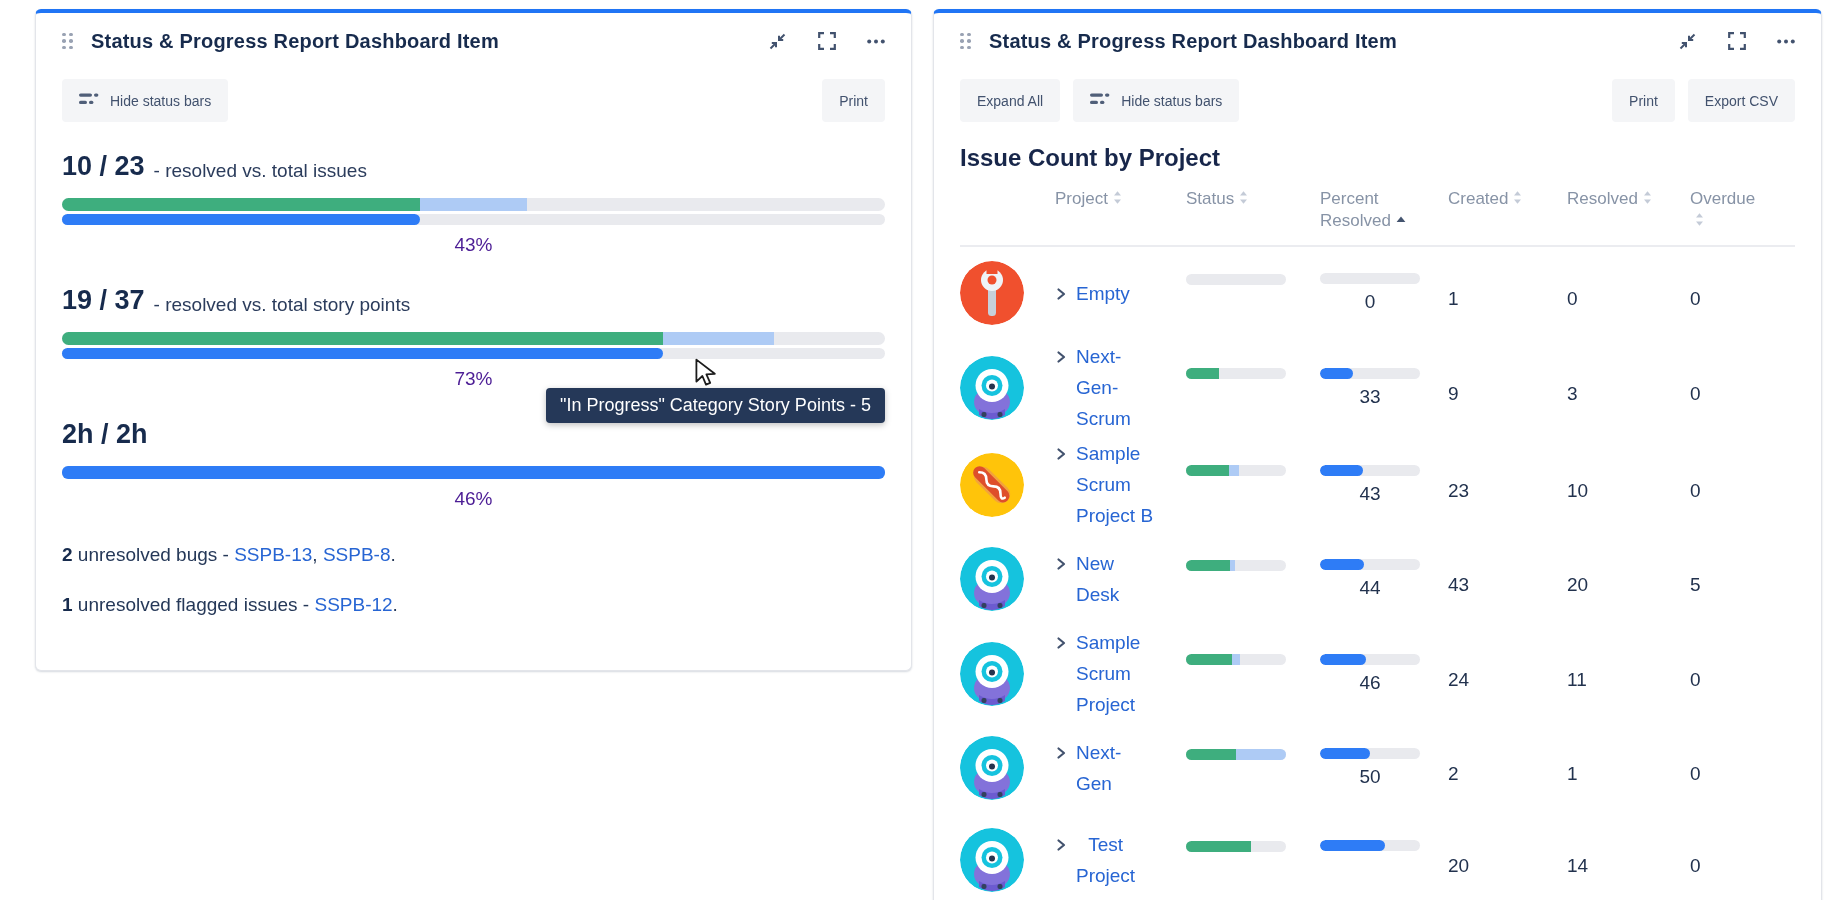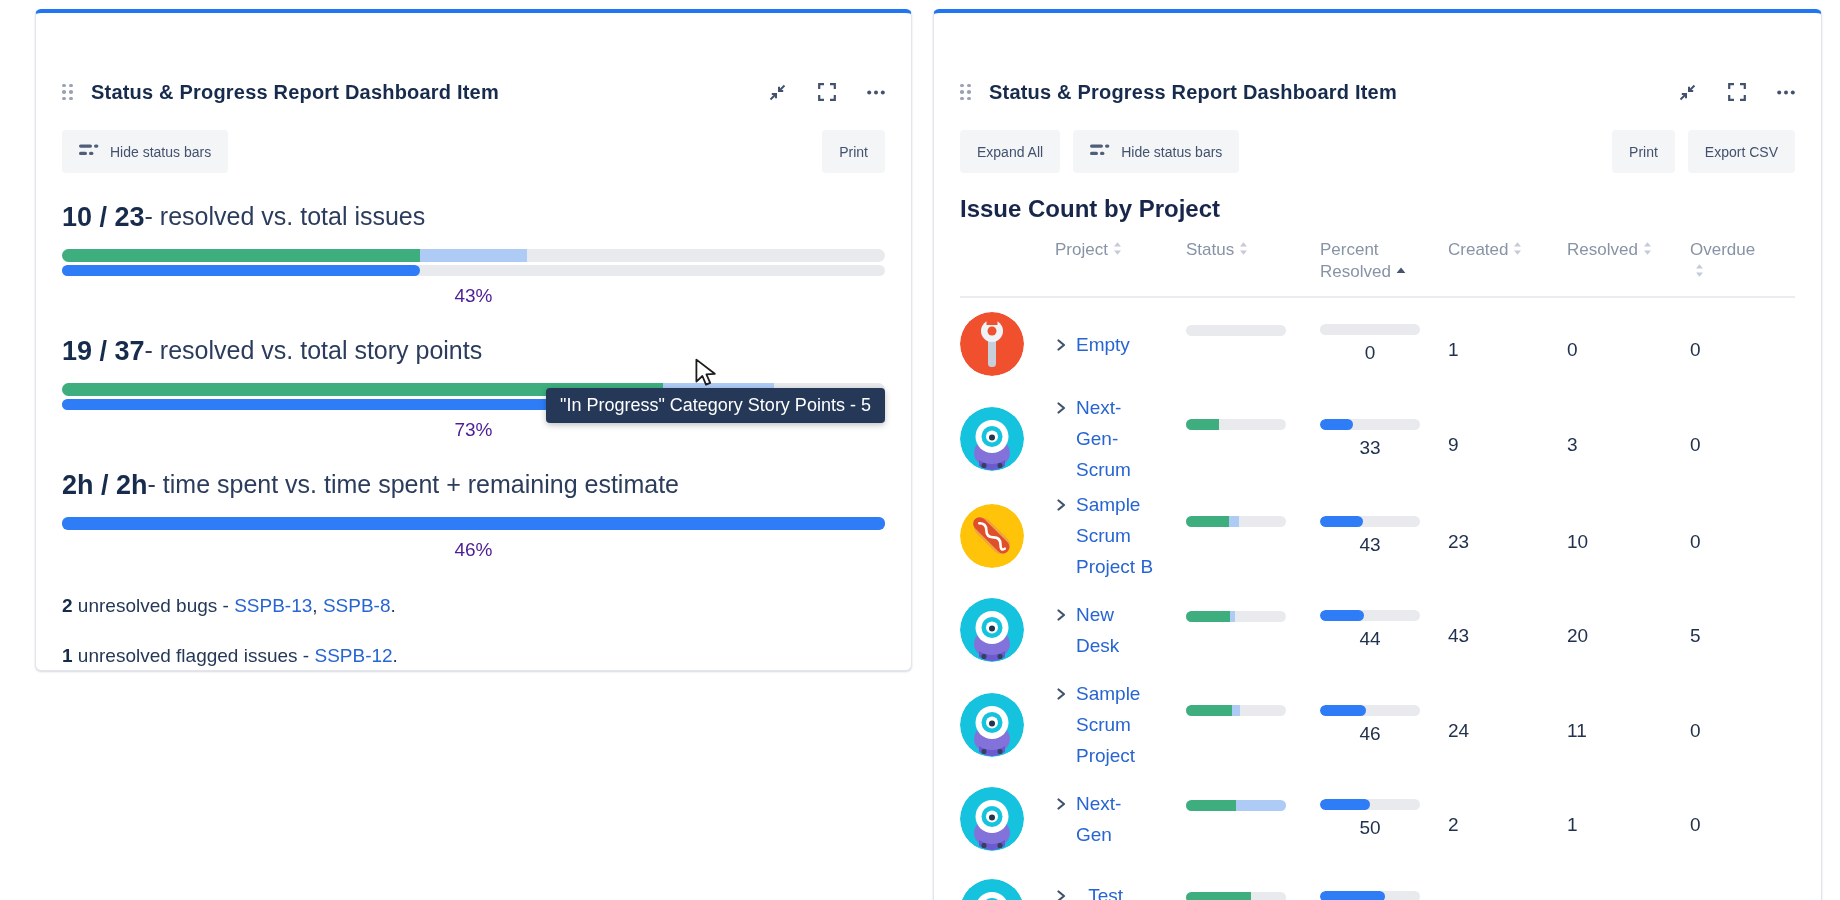--- a/index.html
+++ b/index.html
@@ -9,21 +9,21 @@
     font-family:"Liberation Sans", sans-serif;
     -webkit-font-smoothing:antialiased;
   }
   .panel{
     position:absolute;background:#fff;
     border:1px solid #E3E5EA;border-top:4px solid var(--accent,#2075F5);
     border-radius:6px;
     box-shadow:0 1px 2px rgba(23,43,77,.18);
     box-sizing:border-box;
   }
-  .panel-inner{padding:20px 26px 20px 26px;margin-top:35px;}
+  .panel-inner{padding:4px 26px 20px 26px;}
   #panel-left{left:35px;top:9px;width:877px;height:662px;}
   #panel-right{left:933px;top:9px;width:889px;height:1000px;}
 
   
   .panel-header{display:flex;align-items:center;height:48px;}
   .drag-dots{display:grid;grid-template-columns:4px 4px;grid-gap:3px;margin-right:18px;cursor:grab;}
   .drag-dots i{width:3.6px;height:3.6px;border-radius:50%;background:#99A2B3;display:block;}
   .panel-title{font-size:20px;font-weight:bold;color:var(--text,#172B4D);letter-spacing:.2px;}
   .header-icons{margin-left:auto;display:flex;align-items:center;gap:31px;}
   .icon-btn{cursor:pointer;display:inline-flex;align-items:center;justify-content:center;}
@@ -33,23 +33,23 @@
   .toolbar .spacer{flex:1;}
   .btn{
     background:var(--button-bg,#F4F5F7);color:var(--button-text,#42526E);
     border-radius:4px;height:43px;display:inline-flex;align-items:center;
     padding:0 17px;font-size:14px;cursor:pointer;white-space:nowrap;gap:11px;
   }
 
   
   #sections{margin-top:6px;}
   .section{margin-top:29px;}
-  .section-title{display:flex;align-items:flex-start;}
+  .section-title{display:flex;align-items:flex-end;gap:9px;}
   .sec-value{font-size:27px;font-weight:bold;color:var(--text,#172B4D);}
-  .sec-desc{font-size:25px;color:#2B3C5C;}
+  .sec-desc{font-size:19px;color:#2B3C5C;}
   .bars{margin-top:16px;}
   .bar{height:13px;border-radius:7px;background:var(--track,#E9EAEE);overflow:hidden;display:flex;}
   .bar i{display:block;height:100%;}
   .seg-green{background:var(--green,#3EAE7E);}
   .seg-lightblue{background:var(--light-blue,#AECBF5);}
   .bar2{height:11px;border-radius:6px;background:var(--track,#E9EAEE);margin-top:3px;position:relative;}
   .bar2 .fill{position:absolute;left:0;top:0;height:100%;border-radius:6px;background:var(--blue,#2E7CF6);}
   .bar2.tall{height:13px;border-radius:7px;margin-top:0;}
   .pct{margin-top:9px;text-align:center;font-size:19px;color:#4c1d95;}
 
@@ -180,21 +180,20 @@
       <div class="bar2 bar-bottom">
               <span class="fill" style="width: 73%;"></span>
             </div>
     </div>
     <div class="pct">73%</div>
   </div>
 
   <div class="section">
     <div class="section-title">
       <span class="sec-value">2h / 2h</span>
-      <span class="sec-desc">- time spent vs. time spent + remaining estimate</span>
     </div>
     <div class="bars">
 
       <div class="bar2 bar-bottom tall">
               <span class="fill" style="width: 100%;"></span>
             </div>
     </div>
     <div class="pct">46%</div>
   </div>
 </div>

